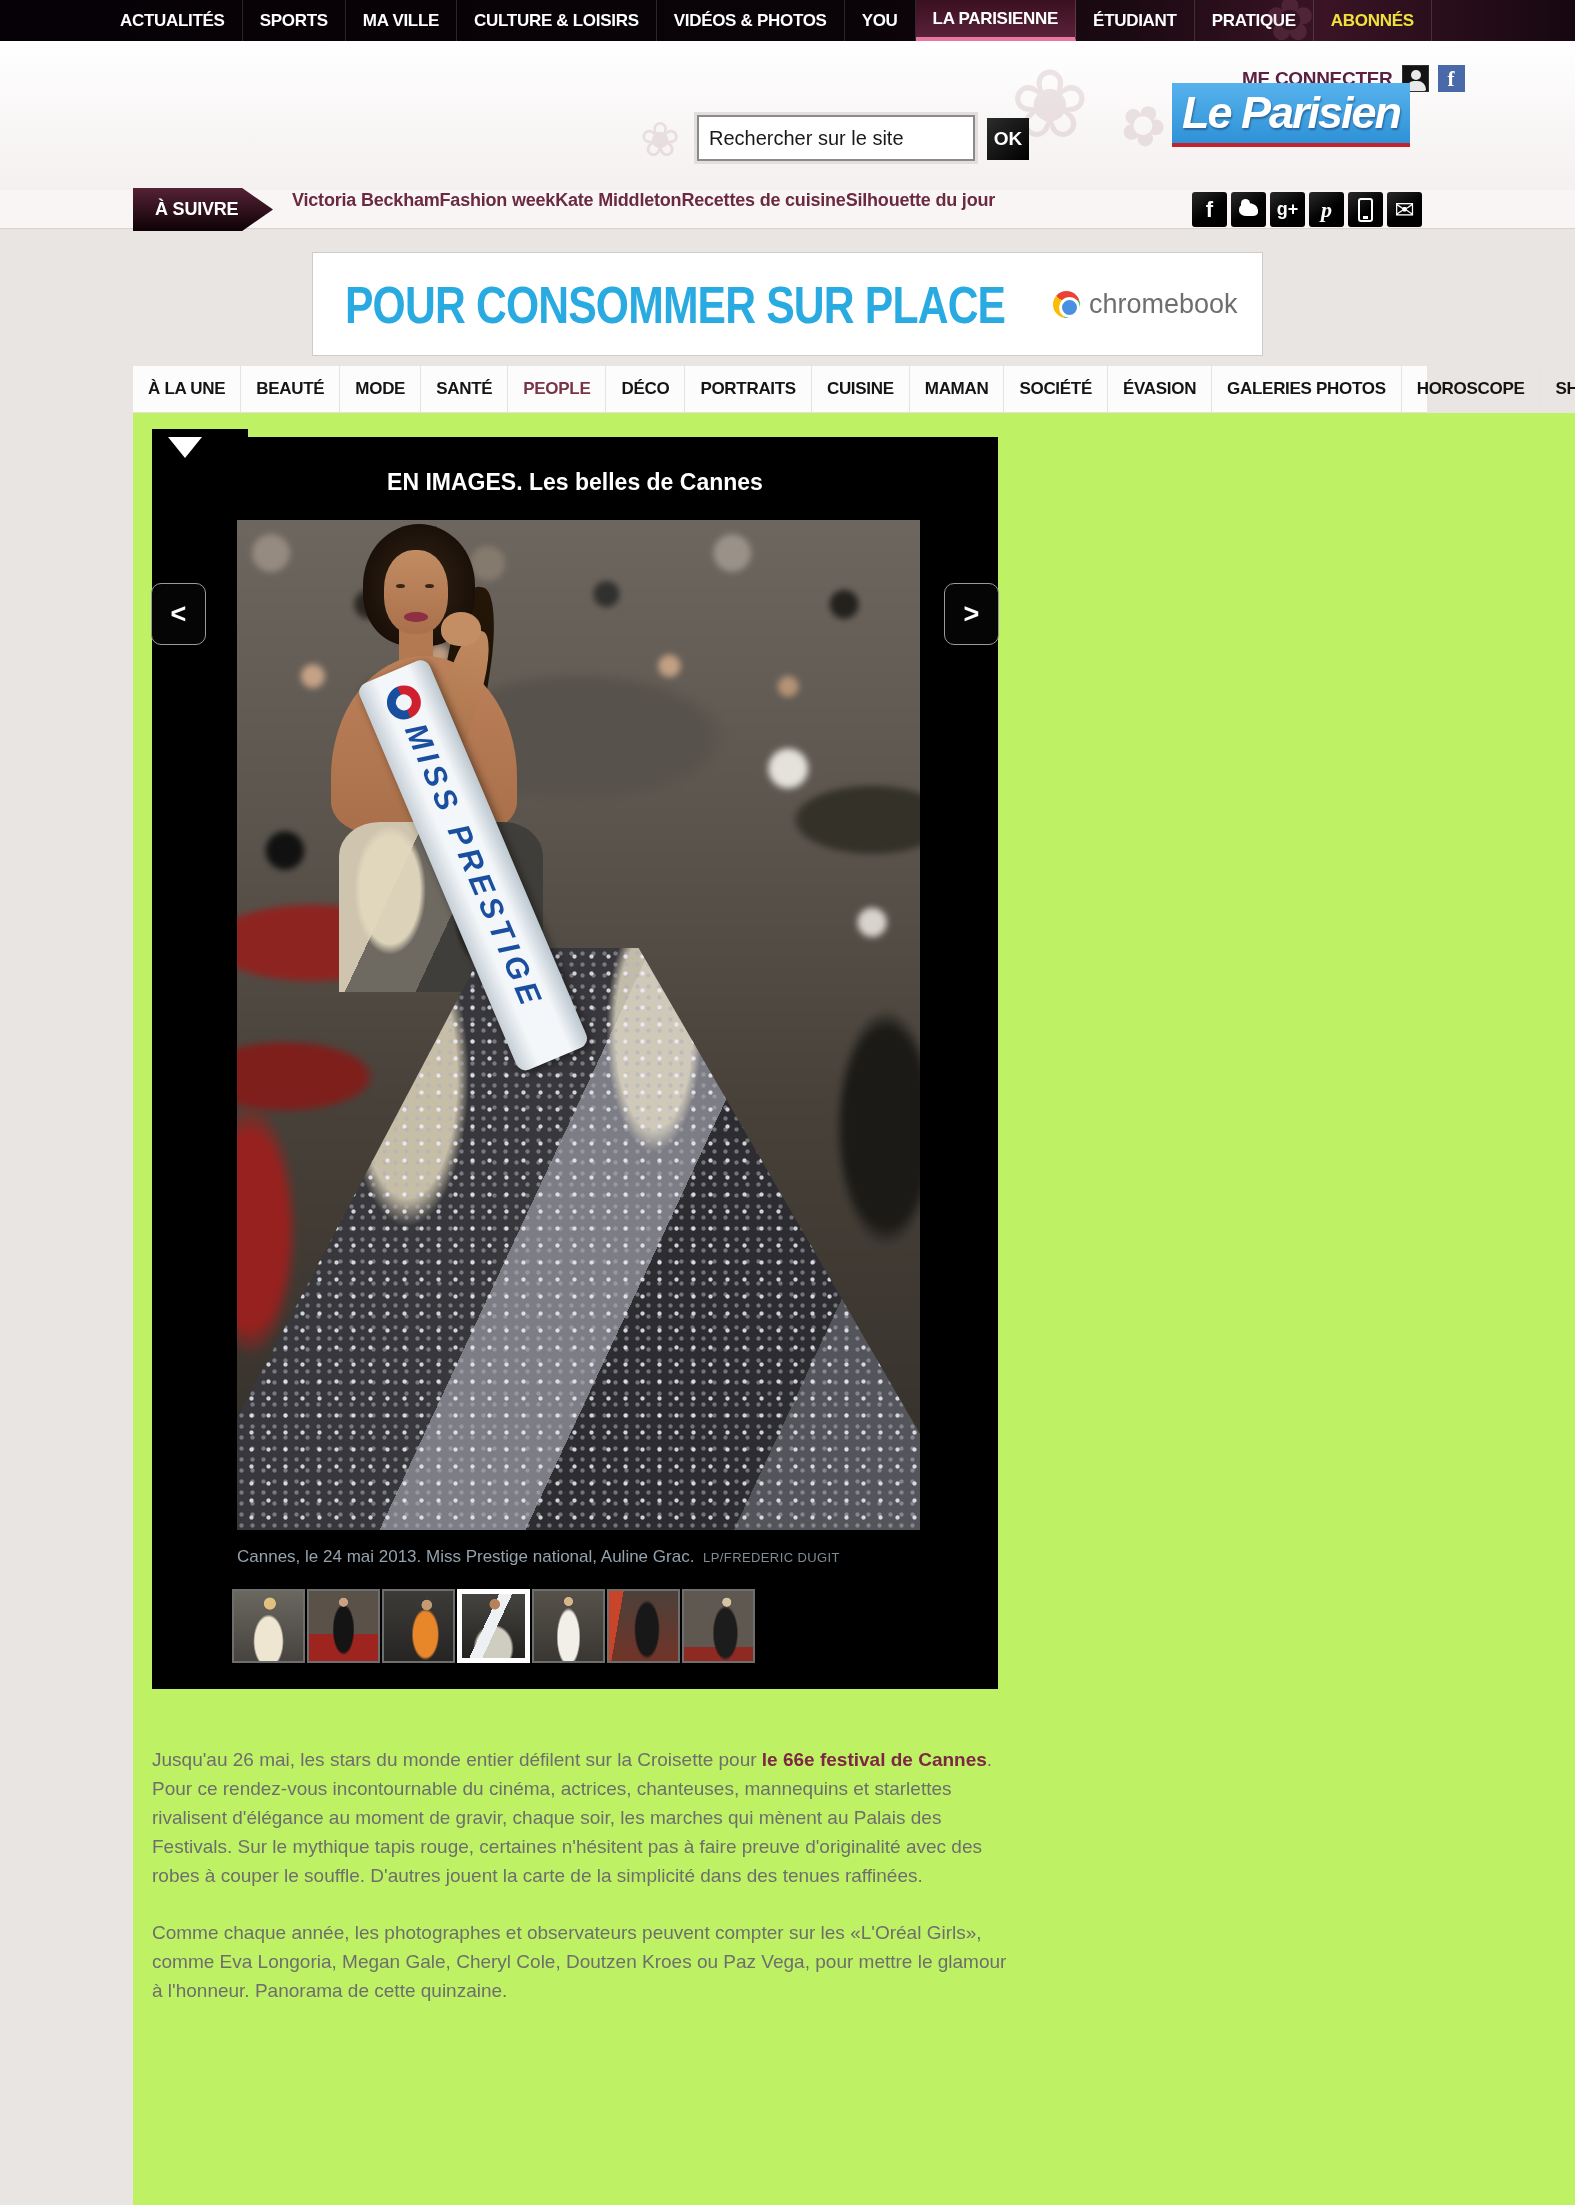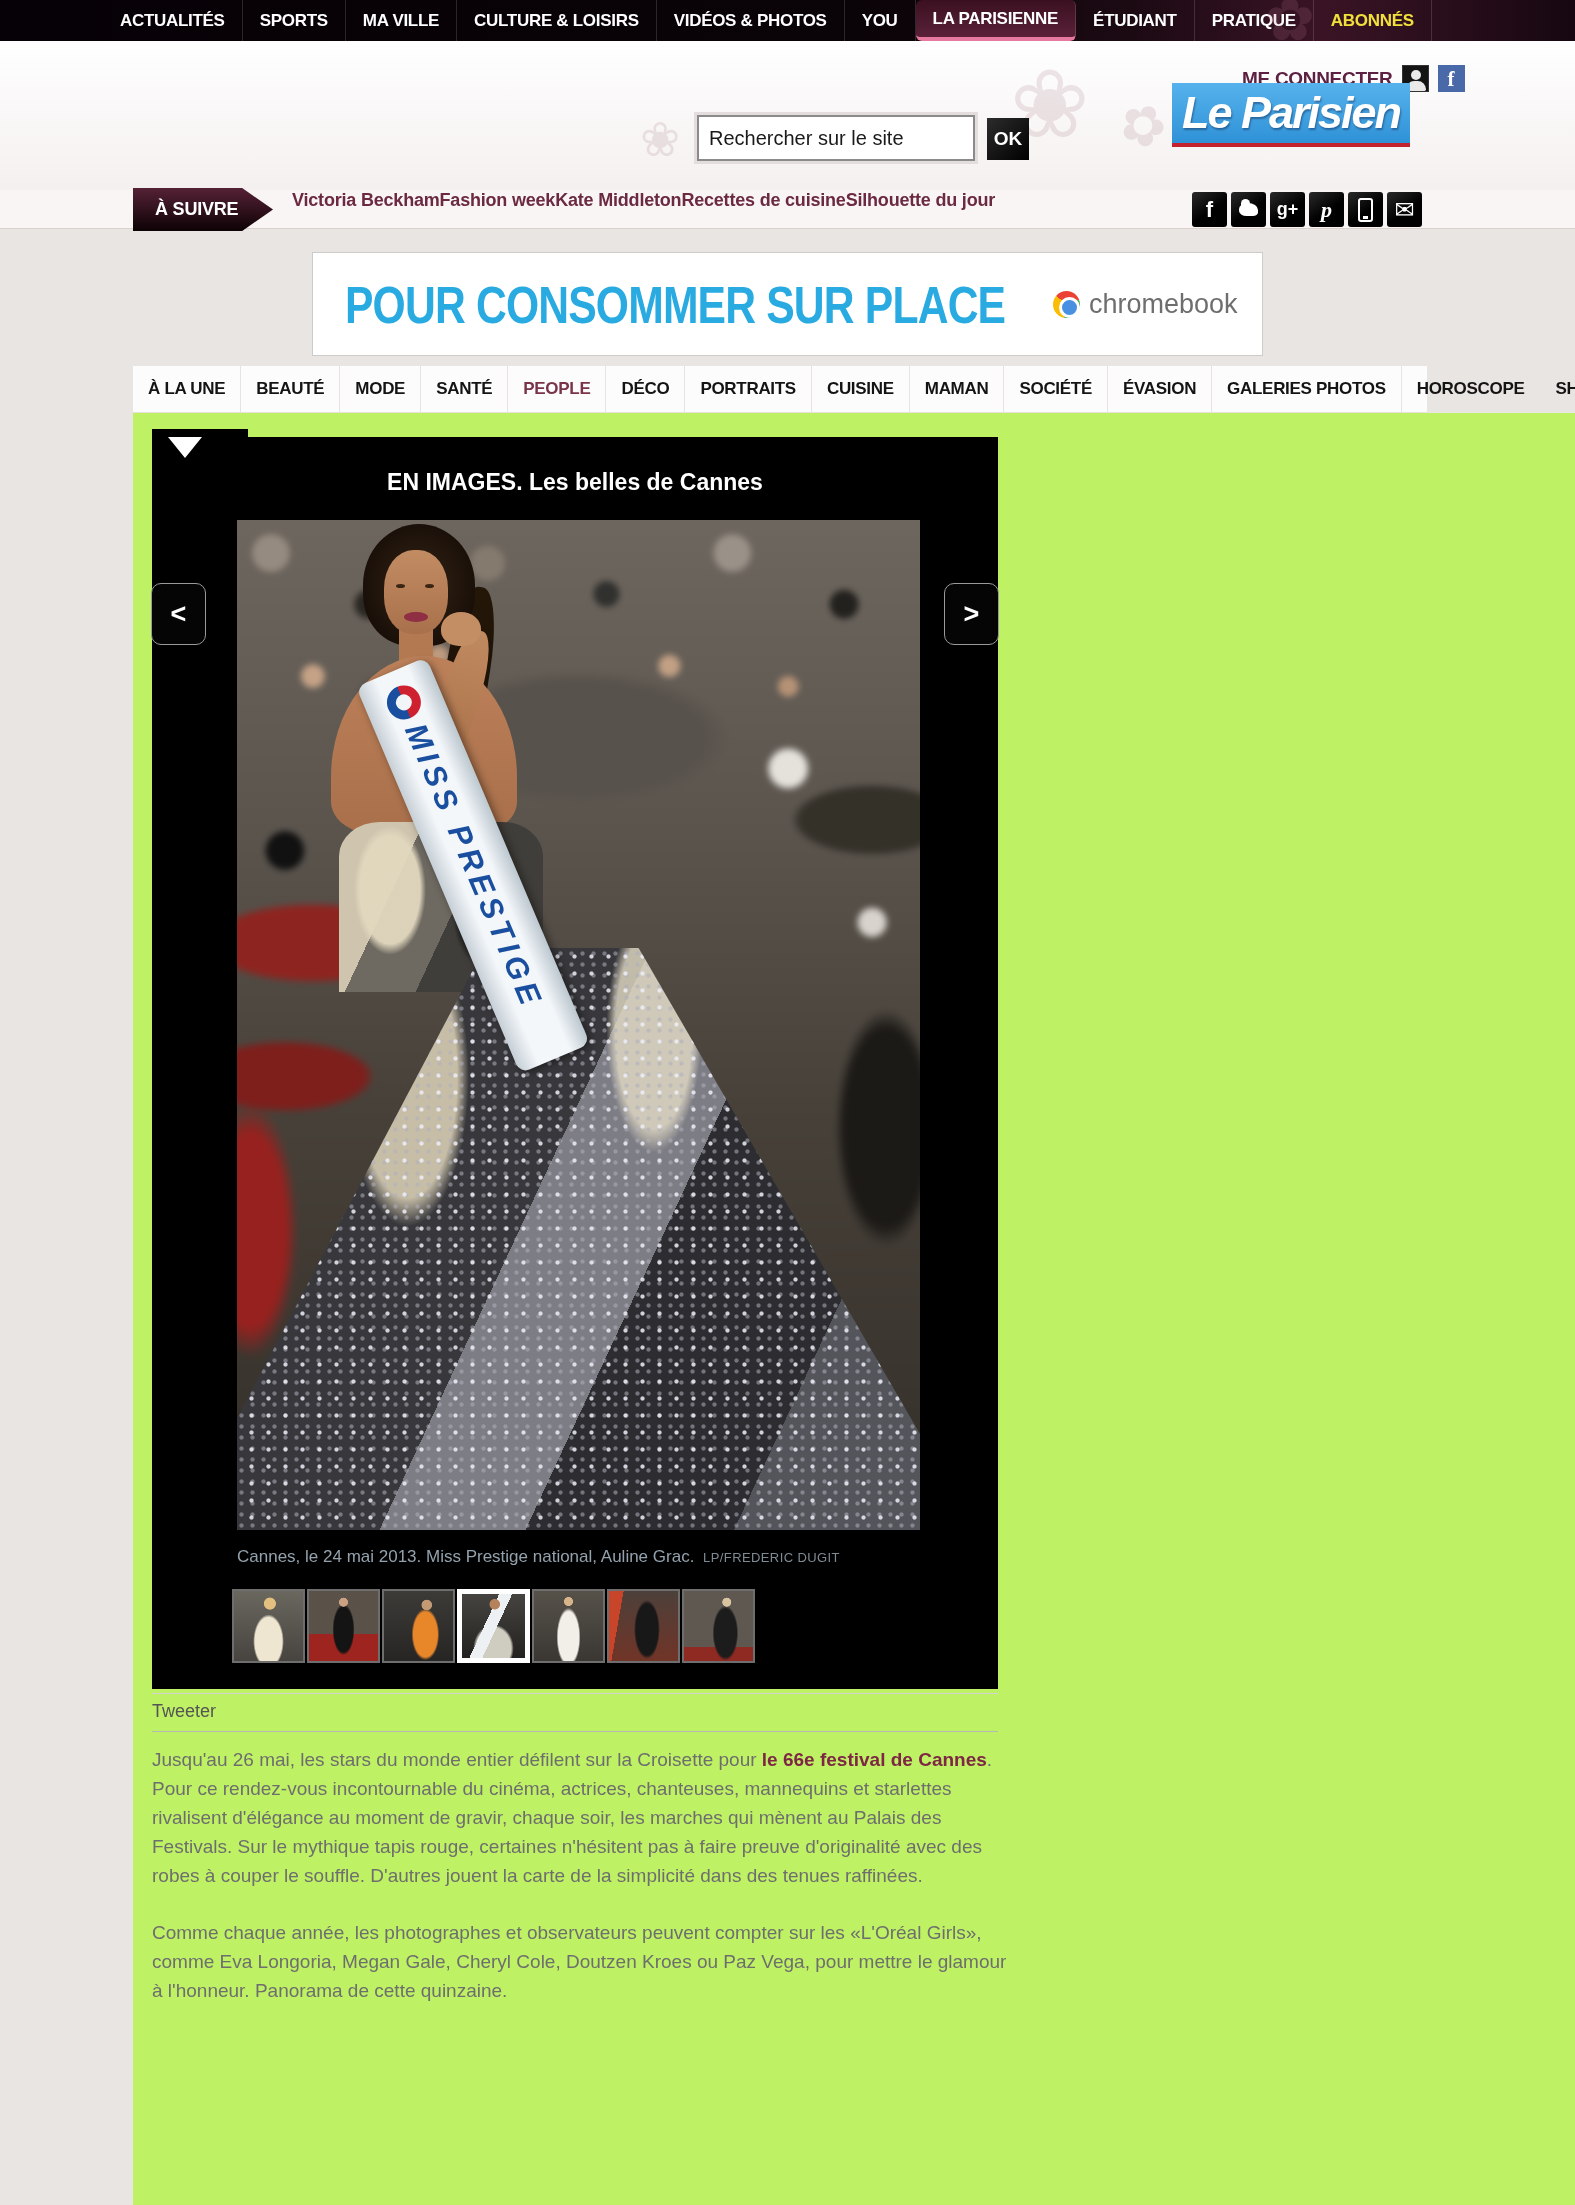--- a/index.html
+++ b/index.html
@@ -18,21 +18,20 @@
   .topbar .flor{ position:absolute; right:260px; top:-16px; font-size:60px; color:rgba(190,120,150,.18); }
   .topnav{ display:flex; height:41px; padding-left:103px; }
   .topnav .tn-item{
     color:#fff; font-weight:bold; font-size:17px; letter-spacing:-0.3px;
     padding:0 17px; display:flex; align-items:center;
     border-right:1px solid rgba(255,255,255,.14); white-space:nowrap; cursor:pointer;
   }
   .topnav .tn-item.active{
     background:linear-gradient(#3a1020,#5a2138);
     border-bottom:4px solid #e8799e;
-    border-radius:6px;
   }
   .topnav .tn-item.yellow{ color:#f0e13a; }
 
   
   .header{
     position:absolute; top:41px; left:0; width:1575px; height:149px;
     background:linear-gradient(#ffffff, #f4f0ef);
     overflow:hidden;
   }
   .header .flor{ position:absolute; color:rgba(170,130,140,.20); }
@@ -403,23 +402,20 @@
       <div class="thumb t1"></div>
       <div class="thumb t2"></div>
       <div class="thumb t3"></div>
       <div class="thumb t4 sel"></div>
       <div class="thumb t5"></div>
       <div class="thumb t6"></div>
       <div class="thumb t7"></div>
     </div>
   </div>
 
-  <div class="tweet-row">
-    <span class="tweet-link">Tweeter</span>
-  </div>
 
   <div class="article">
     <p><span>Jusqu'au 26 mai, les stars du monde entier défilent sur la Croisette pour </span><span class="bold-link">le 66e festival de Cannes</span><span>. Pour ce rendez-vous incontournable du cinéma, actrices, chanteuses, mannequins et starlettes rivalisent d'élégance au moment de gravir, chaque soir, les marches qui mènent au Palais des Festivals. Sur le mythique tapis rouge, certaines n'hésitent pas à faire preuve d'originalité avec des robes à couper le souffle. D'autres jouent la carte de la simplicité dans des tenues raffinées.</span></p>
     <p><span>Comme chaque année, les photographes et observateurs peuvent compter sur les «L'Oréal Girls», comme Eva Longoria, Megan Gale, Cheryl Cole, Doutzen Kroes ou Paz Vega, pour mettre le glamour à l'honneur. Panorama de cette quinzaine.</span></p>
   </div>
 
 
 </div>
 
 </body></html>

